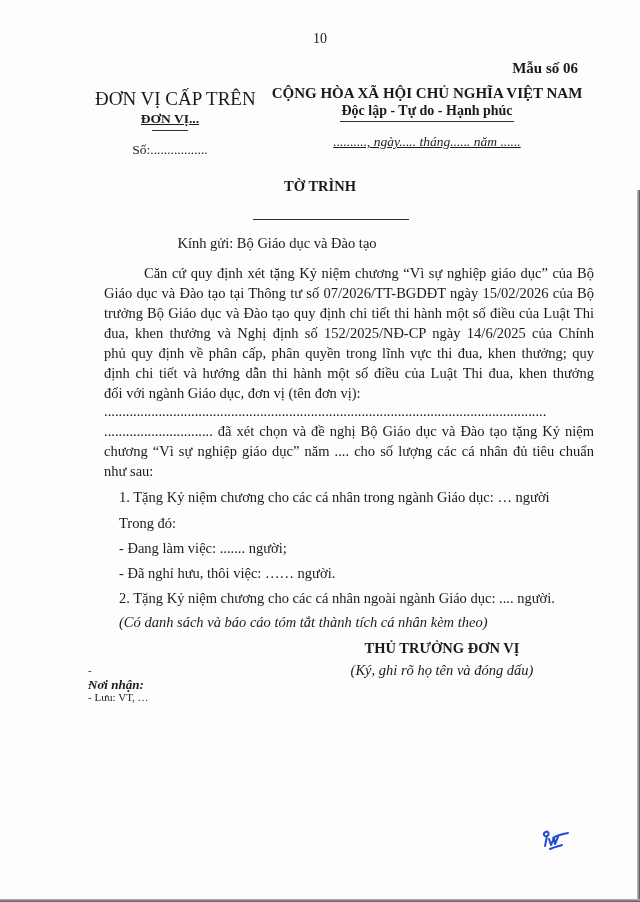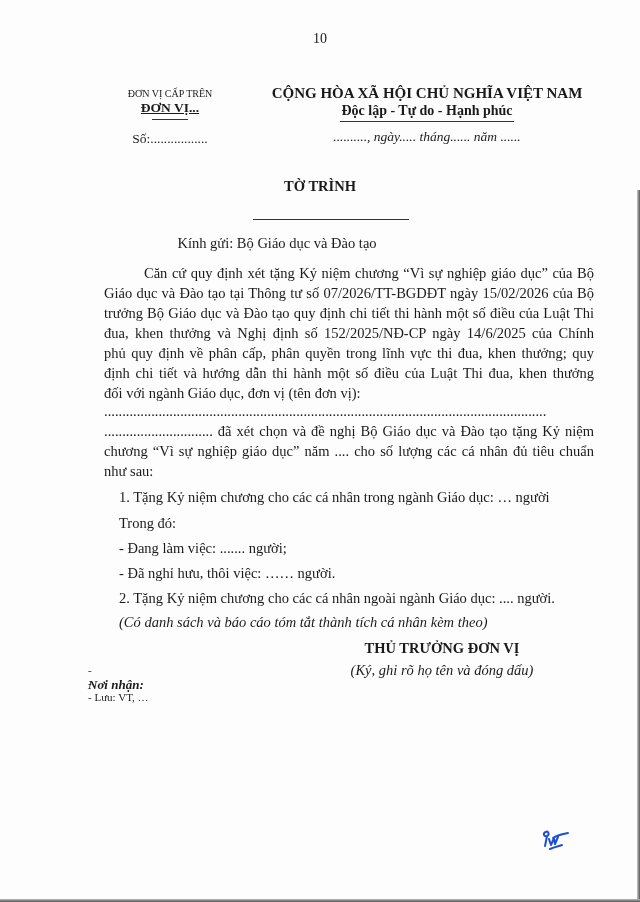--- a/index.html
+++ b/index.html
@@ -41,38 +41,38 @@
     }
     .form-no {
       left: 430px; width: 148px; top: 60px;
       text-align: right; font-size: 15px; font-weight: bold;
     }
     
     .hdr-left {
       left: 95px; width: 150px; top: 88px;
       text-align: center;
     }
-    .hdr-left .upper { font-size: 10px; letter-spacing: 0; }
+    .hdr-left .upper { font-size: 19px; letter-spacing: 0; }
     .hdr-left .unit { font-size: 13.5px; font-weight: bold; margin-top: 1px; text-decoration: underline; }
     .hdr-left .rule {
       width: 36px; height: 1px; background: #333; margin: 3px auto 0;
     }
     .hdr-left .so { font-size: 13.5px; margin-top: 11px; }
 
     
     .hdr-right {
       left: 262px; width: 330px; top: 85px;
       text-align: center;
     }
     .hdr-right .nation { font-size: 15px; font-weight: bold; }
     .hdr-right .motto { font-size: 14px; font-weight: bold; margin-top: 1px; }
     .hdr-right .rule {
       width: 174px; height: 1px; background: #333; margin: 2px auto 0;
     }
-    .hdr-right .date { font-size: 13.5px; font-style: italic; margin-top: 7px; }
+    .hdr-right .date { font-size: 13.5px; font-style: italic; margin-top: 12px; text-decoration: underline; }
 
     
     .title {
       left: 0; width: 640px; top: 178px;
       text-align: center;
       font-size: 14.5px; font-weight: bold;
     }
     .subtitle {
       left: 0; width: 640px; top: 196px;
       text-align: center;
@@ -120,20 +120,21 @@
     .initials {
       left: 540px; top: 826px; width: 32px; height: 26px;
     }
   </style>
 </head>
 <body>
 
 <div class="page">
 
   <div class="abs page-number">10</div>
+  <div class="abs form-no">Mẫu số 06</div>
 
   <div class="abs hdr-left">
     <div class="upper">ĐƠN VỊ CẤP TRÊN</div>
     <div class="unit">ĐƠN VỊ...</div>
     <div class="rule"></div>
     <div class="so">Số:.................</div>
   </div>
 
   <div class="abs hdr-right">
     <div class="nation">CỘNG HÒA XÃ HỘI CHỦ NGHĨA VIỆT NAM</div>

